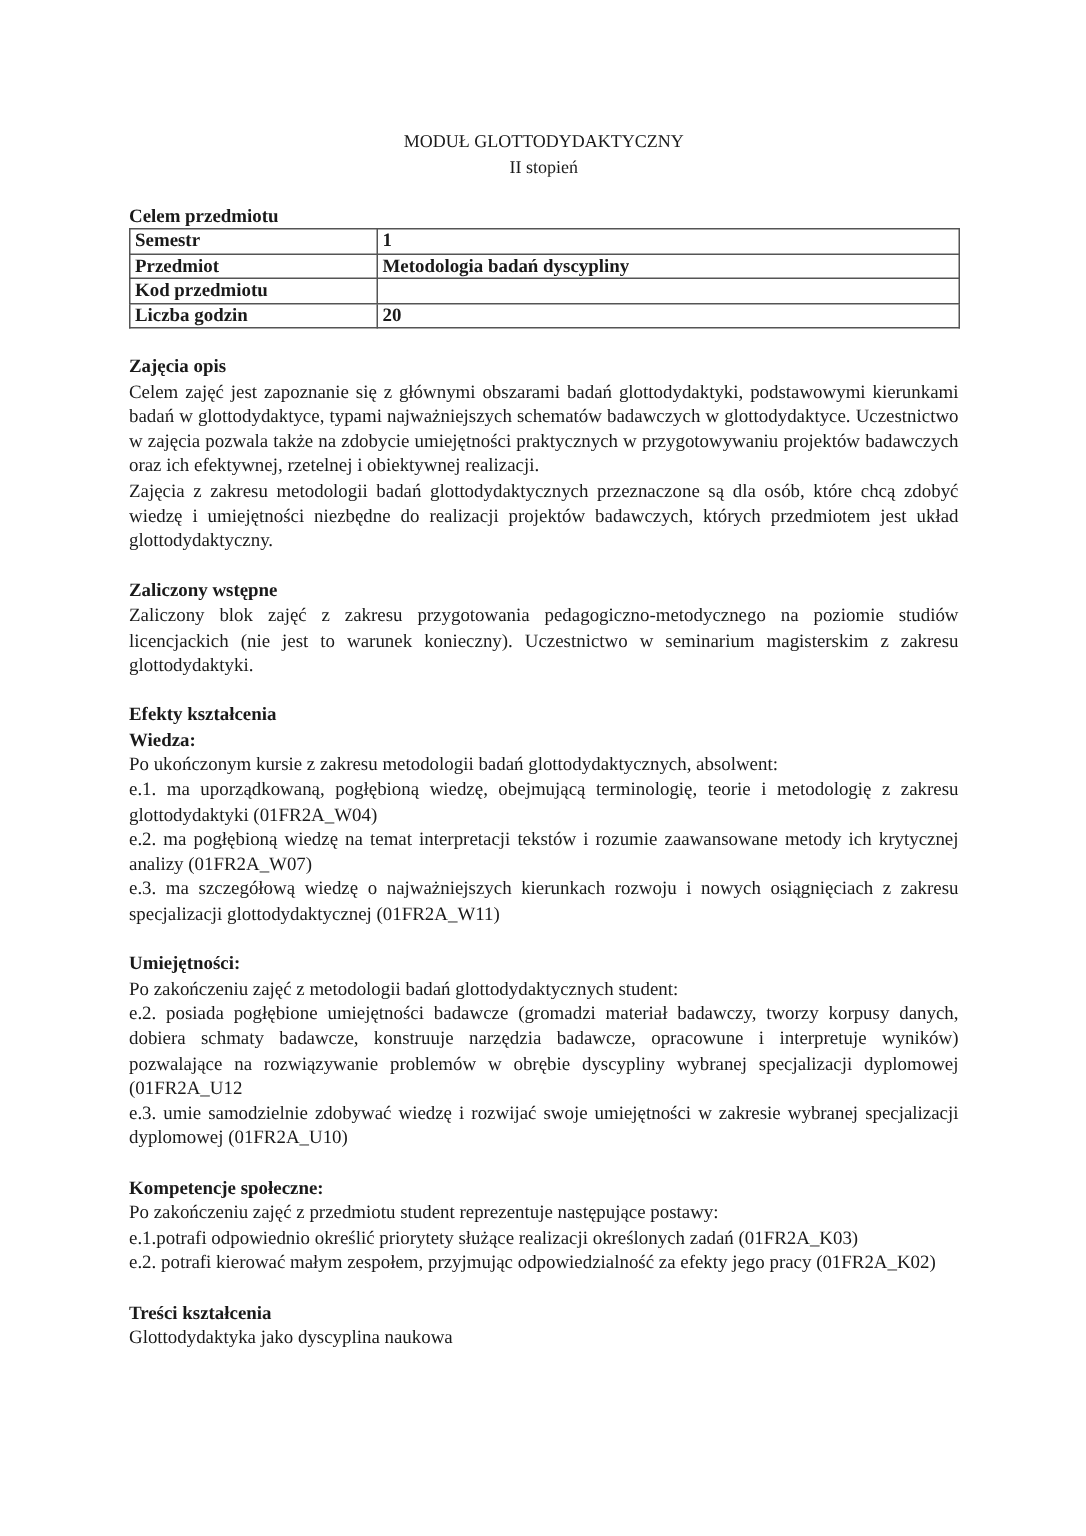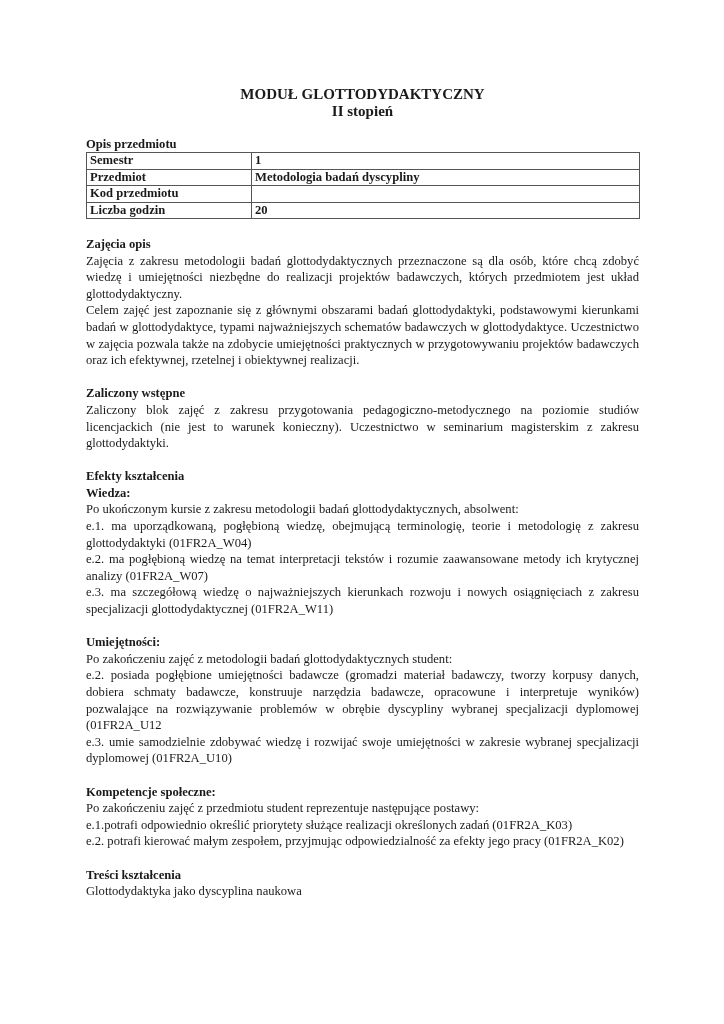--- a/index.html
+++ b/index.html
@@ -19,22 +19,22 @@
       position: absolute;
       left: 86px;
       top: 86px;
       width: 553px;
       font-size: 12.6px;
       line-height: 16.6px;
       font-family: "Liberation Serif", "DejaVu Serif", serif;
     }
     .title {
       text-align: center;
-      font-weight: bold;
-      font-size: 15px;
+      font-weight: normal;
+      font-size: 12px;
       line-height: 16.6px;
     }
     .h {
       font-weight: bold;
     }
     .p {
       text-align: justify;
     }
     .gap { height: 16.6px; }
     table.opis {
@@ -55,21 +55,21 @@
 </head>
 <body>
 
 <div class="page">
 
   <div class="title">MODUŁ GLOTTODYDAKTYCZNY</div>
   <div class="title">II stopień</div>
 
   <div class="gap"></div>
 
-  <div class="h">Opis przedmiotu</div>
+  <div class="h">Celem przedmiotu</div>
   <table class="opis">
     <tbody>
         <tr>
       <td class="k">Semestr</td>
       <td>1</td>
     </tr>
     <tr>
       <td class="k">Przedmiot</td>
       <td>Metodologia badań dyscypliny</td>
     </tr>
@@ -80,22 +80,22 @@
     <tr>
       <td class="k">Liczba godzin</td>
       <td>20</td>
     </tr>
   </tbody>
     </table>
 
   <div class="gap"></div>
 
   <div class="h">Zajęcia opis</div>
+  <div class="p">Celem zajęć jest zapoznanie się z głównymi obszarami badań glottodydaktyki, podstawowymi kierunkami badań w glottodydaktyce, typami najważniejszych  schematów badawczych w glottodydaktyce. Uczestnictwo w zajęcia pozwala także na zdobycie umiejętności praktycznych w przygotowywaniu projektów badawczych oraz ich efektywnej, rzetelnej  i obiektywnej realizacji.</div>
   <div class="p">Zajęcia z zakresu metodologii badań glottodydaktycznych przeznaczone są dla osób, które chcą zdobyć  wiedzę i umiejętności niezbędne do realizacji projektów badawczych, których przedmiotem jest układ glottodydaktyczny.</div>
-  <div class="p">Celem zajęć jest zapoznanie się z głównymi obszarami badań glottodydaktyki, podstawowymi kierunkami badań w glottodydaktyce, typami najważniejszych  schematów badawczych w glottodydaktyce. Uczestnictwo w zajęcia pozwala także na zdobycie umiejętności praktycznych w przygotowywaniu projektów badawczych oraz ich efektywnej, rzetelnej  i obiektywnej realizacji.</div>
 
   <div class="gap"></div>
 
   <div class="h">Zaliczony wstępne</div>
   <div class="p">Zaliczony blok zajęć z zakresu przygotowania pedagogiczno-metodycznego na poziomie studiów licencjackich (nie jest to warunek konieczny). Uczestnictwo w seminarium magisterskim z zakresu glottodydaktyki.</div>
 
   <div class="gap"></div>
 
   <div class="h">Efekty kształcenia</div>
   <div class="h">Wiedza:</div>

